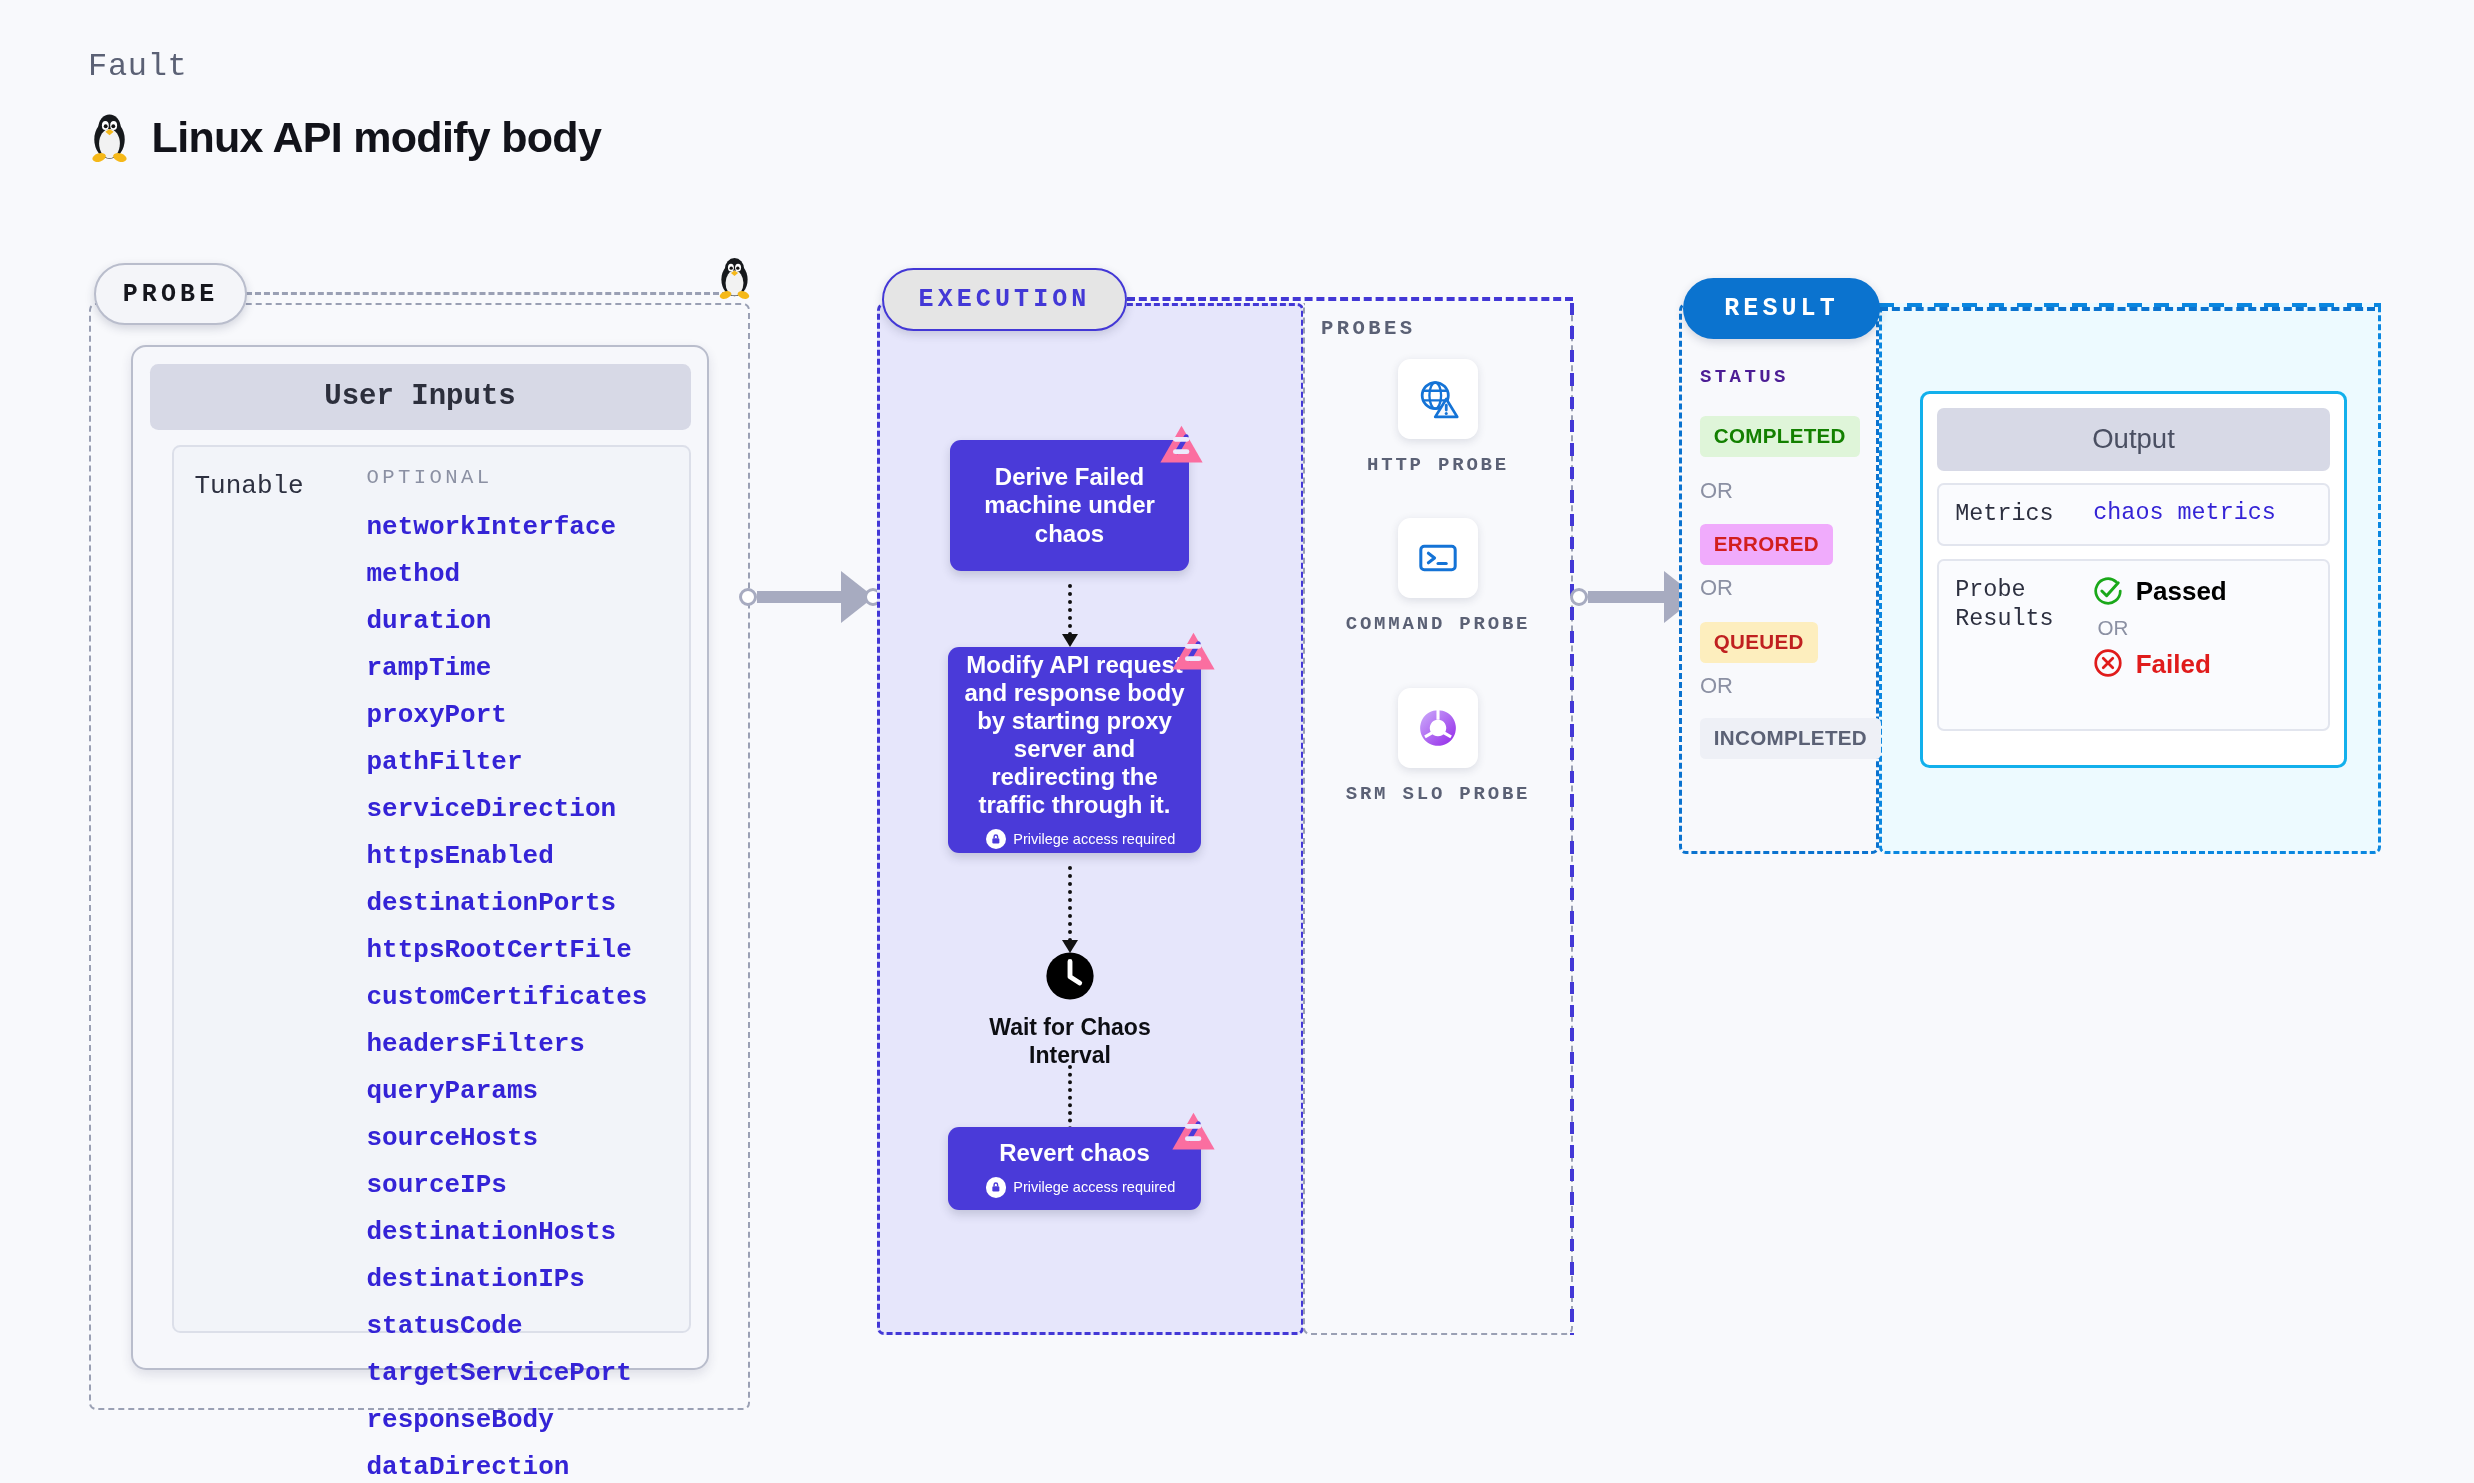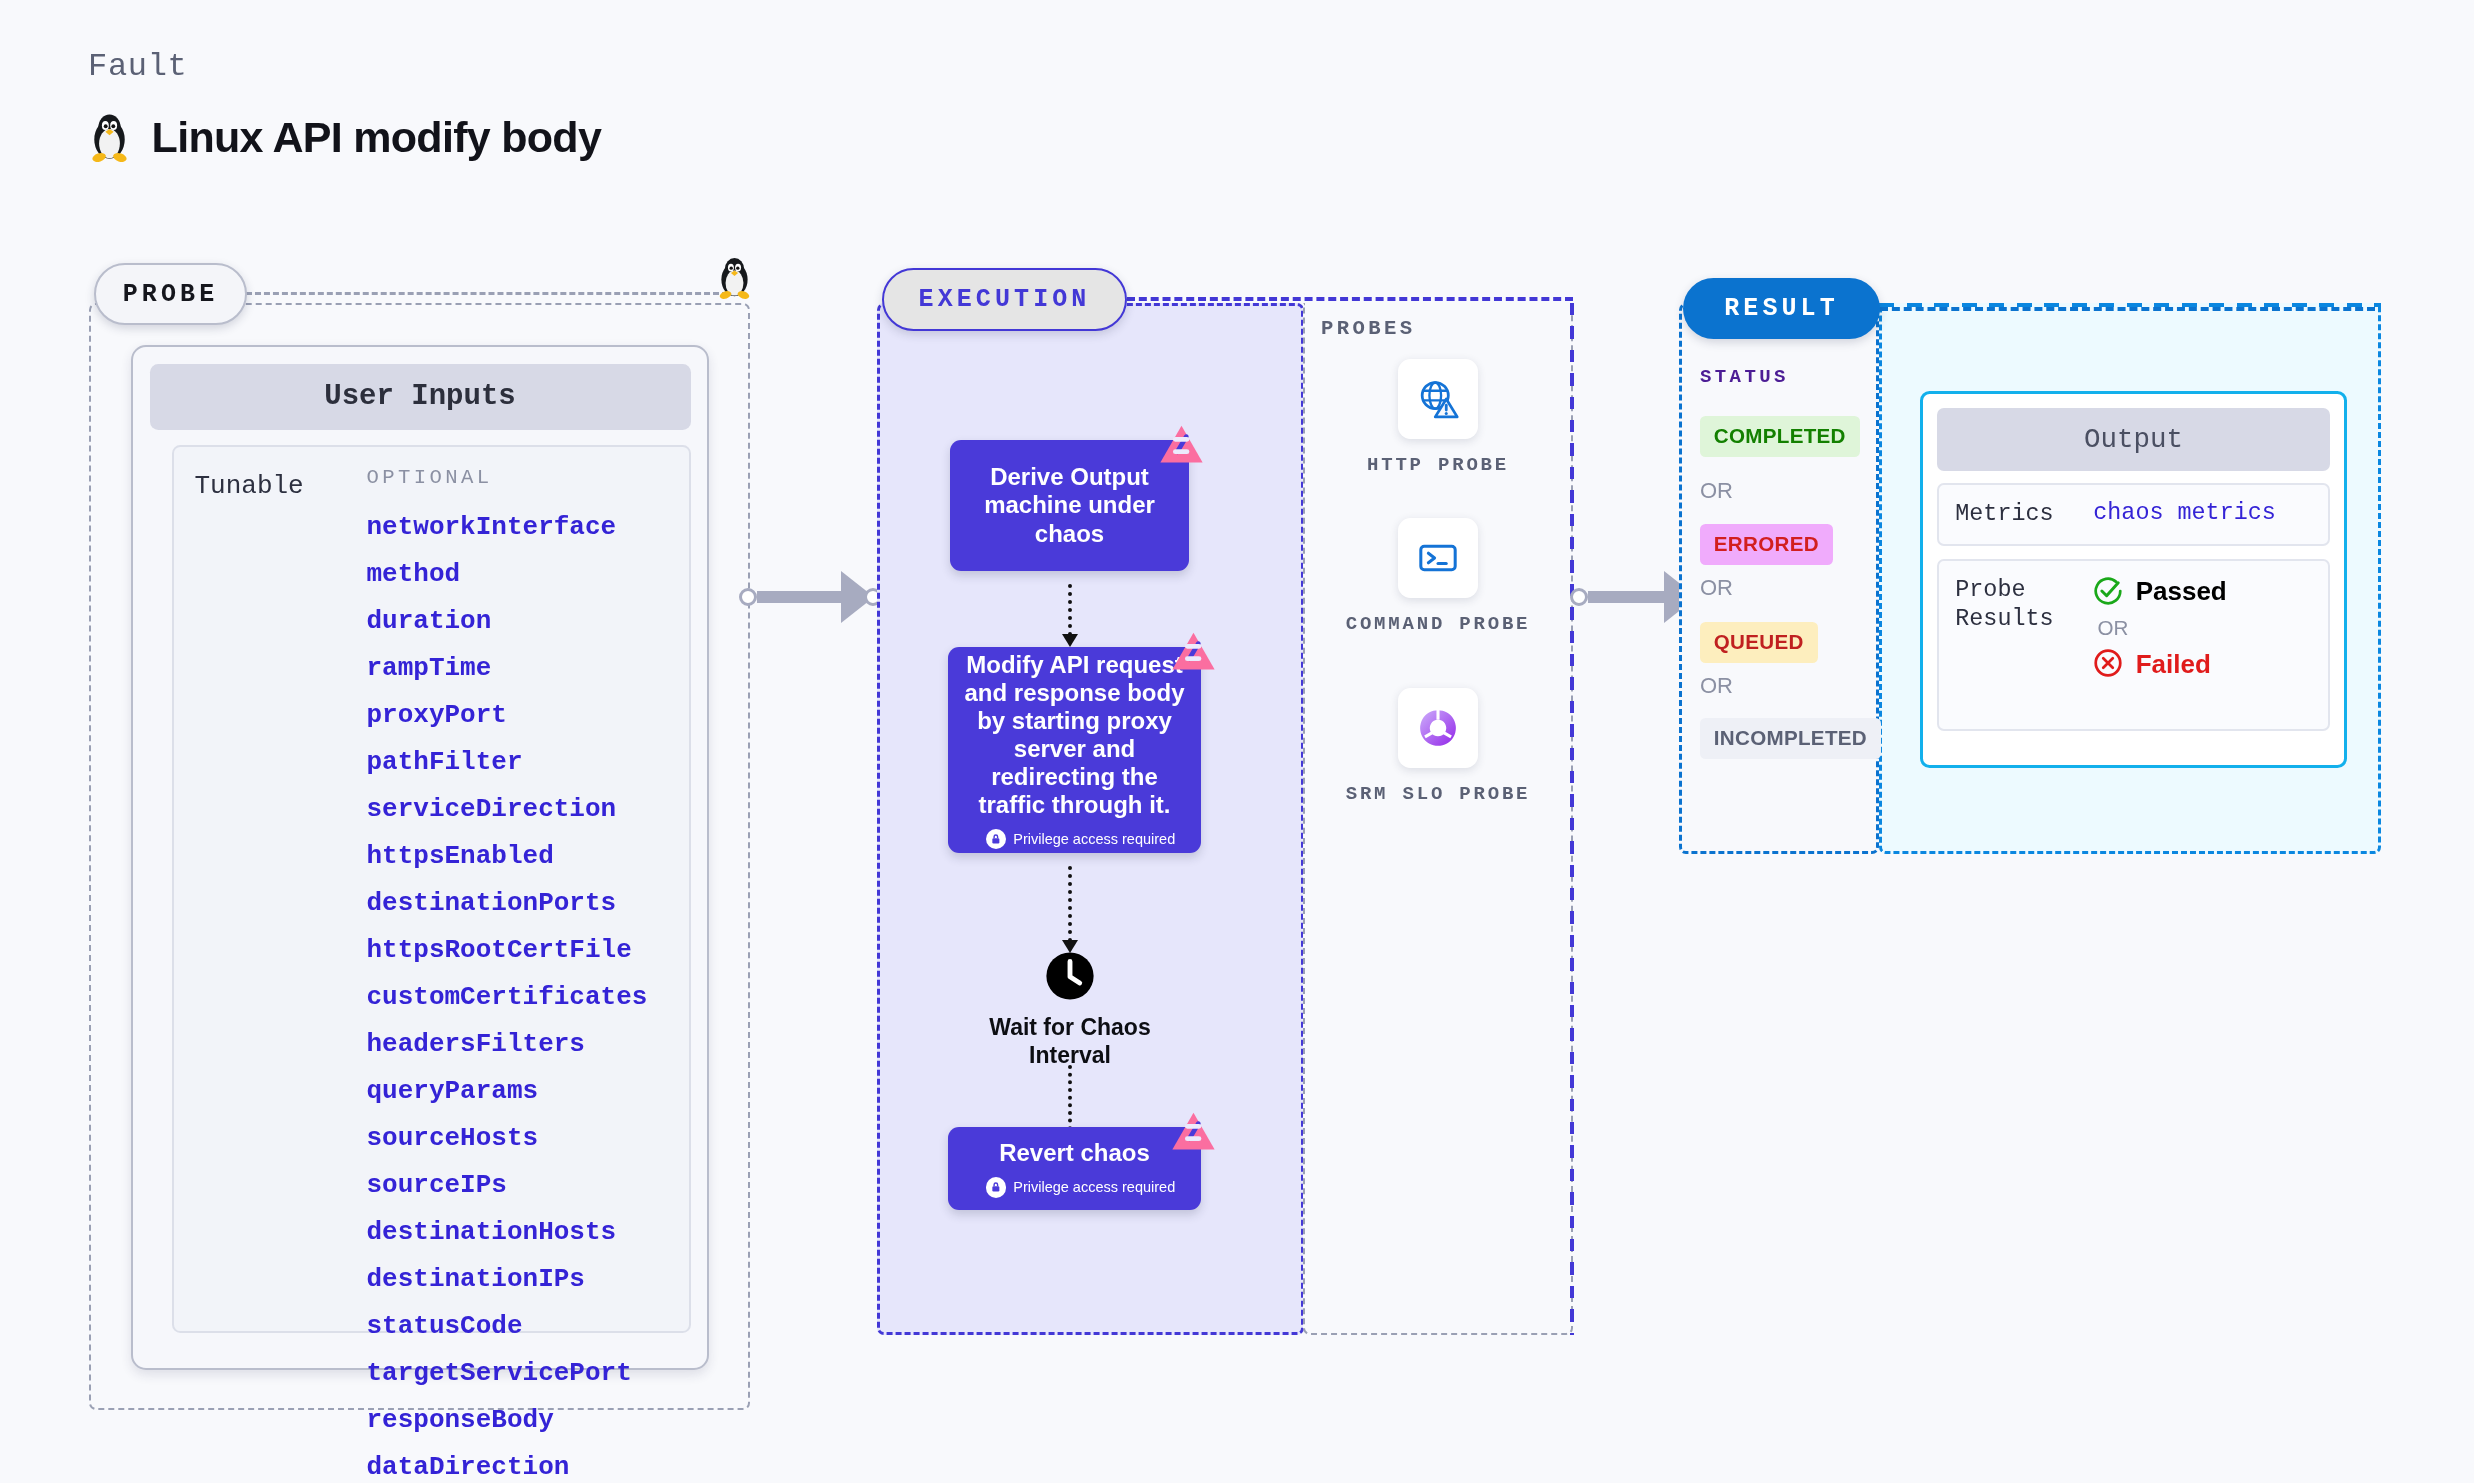--- a/index.html
+++ b/index.html
@@ -211,21 +211,21 @@
 
   .out-card {
     position: absolute; left: 1920px; top: 391px;
     width: 427px; height: 377px;
     background: #fff; border: 3.4px solid #12b0ec; border-radius: 9.6px;
     padding: 13.8px;
   }
   .out-header {
     height: 63px; background: #d7d9e6; border-radius: 6.9px;
     display: flex; align-items: center; justify-content: center;
-    font-family: Liberation Mono, monospace;
+    font-family: Liberation Sans, sans-serif;
     font-size: 27.5px; color: #4a4f62;
   }
   .out-row {
     margin-top: 12.4px; border: 2.1px solid #e2e5ee; border-radius: 6.9px;
     background: #fafbfe; display: flex; padding: 15px 16.5px;
   }
   .out-key {
     font-family: "Liberation Mono", monospace; font-size: 23.4px;
     color: #2d3040; width: 138px; line-height: 1.25;
   }
@@ -332,21 +332,21 @@
   </div>
 
   <div class="exec-box"></div>
   <div class="probes-box"></div>
   <div class="probes-box-right"></div>
   <div class="exec-dash-line"></div>
   <div class="pill pill-exec">EXECUTION</div>
   <div class="probes-label">PROBES</div>
 
   <div class="node" style="left:950px; top:440px; width:239px; height:131px;">
-    <div class="node-text">Derive Output machine under chaos</div>
+    <div class="node-text">Derive Failed machine under chaos</div>
     <span class="chaos-badge">
       <svg width="45" height="43" viewBox="0 0 66 62">
         <path d="M33 2 L64 56 L2 56 Z" fill="#fb6ea0"></path>
         <path d="M27 40 L40 18" stroke="#4a3ad9" stroke-width="7" stroke-linecap="round"></path>
         <path d="M24 22 L41 22" stroke="#eceafc" stroke-width="7" stroke-linecap="round"></path>
         <path d="M24 40 L41 40" stroke="#eceafc" stroke-width="7" stroke-linecap="round"></path>
       </svg>
     </span>
   </div>
   <div class="arrow-v" style="left:1068px; top:584px; height:52px;">

